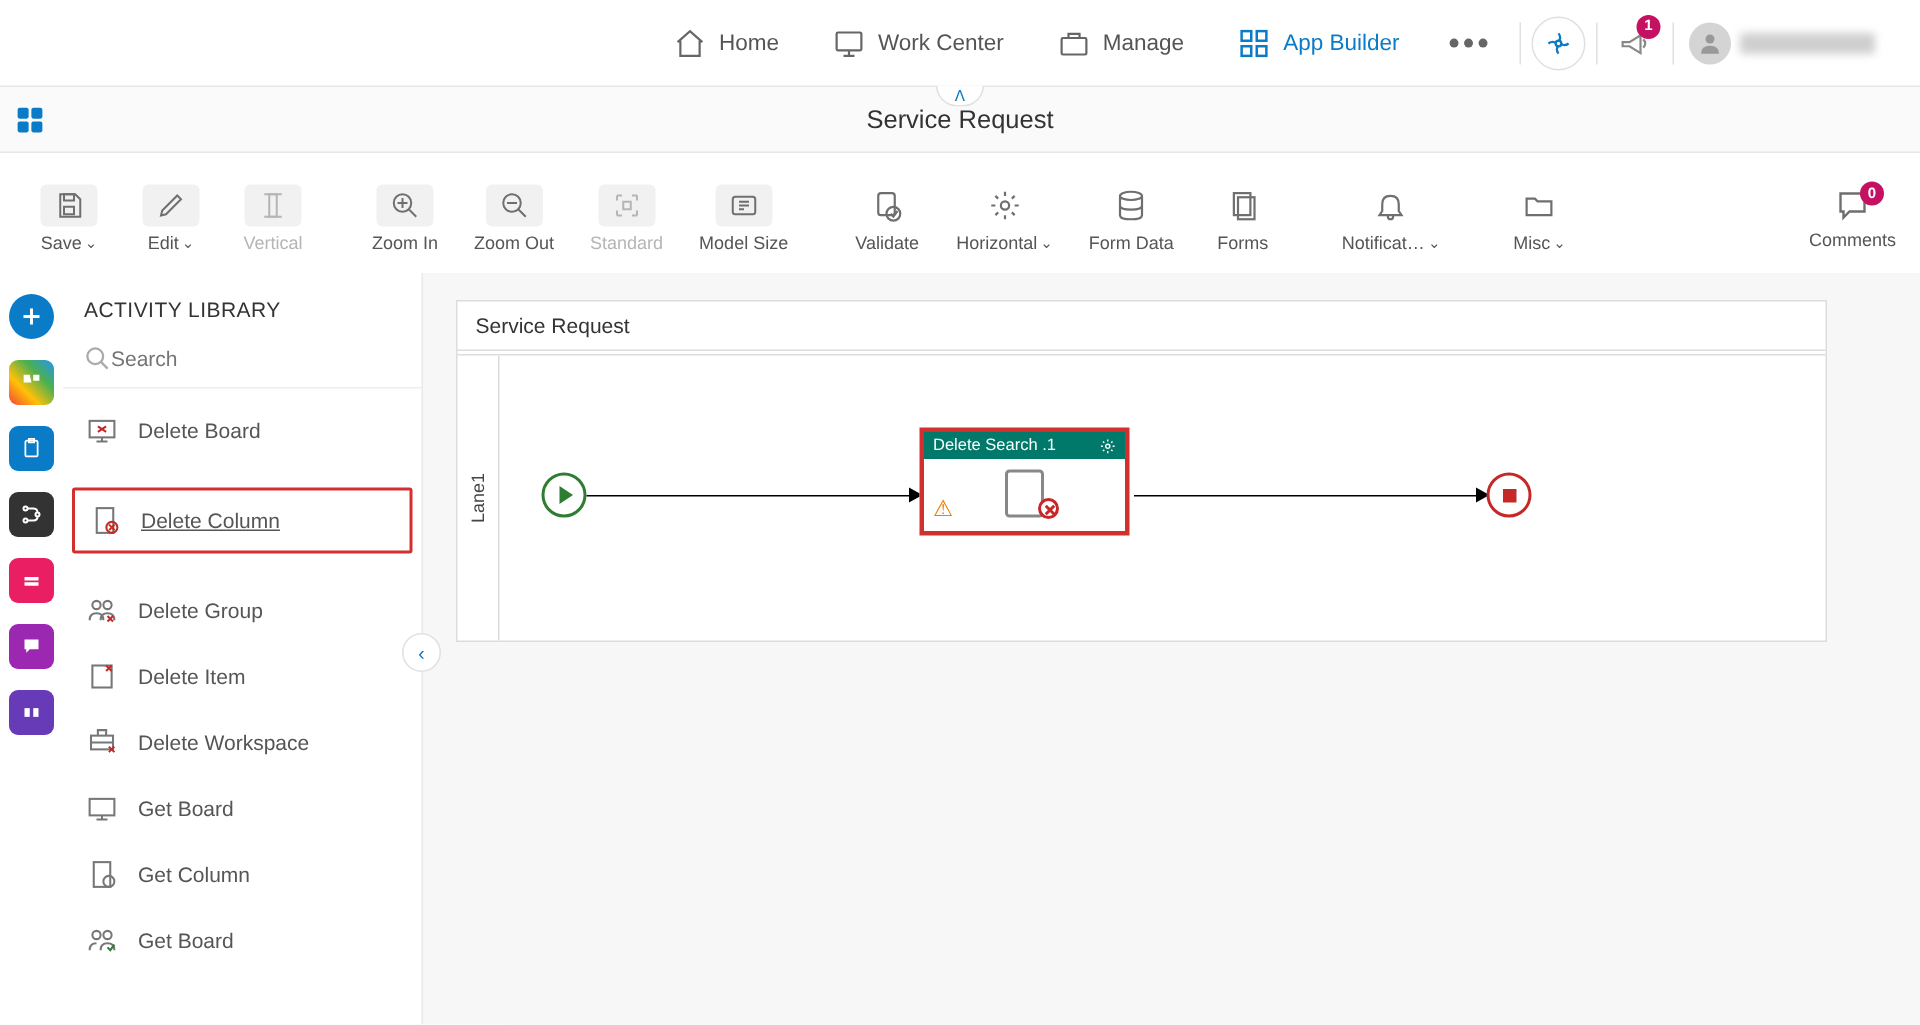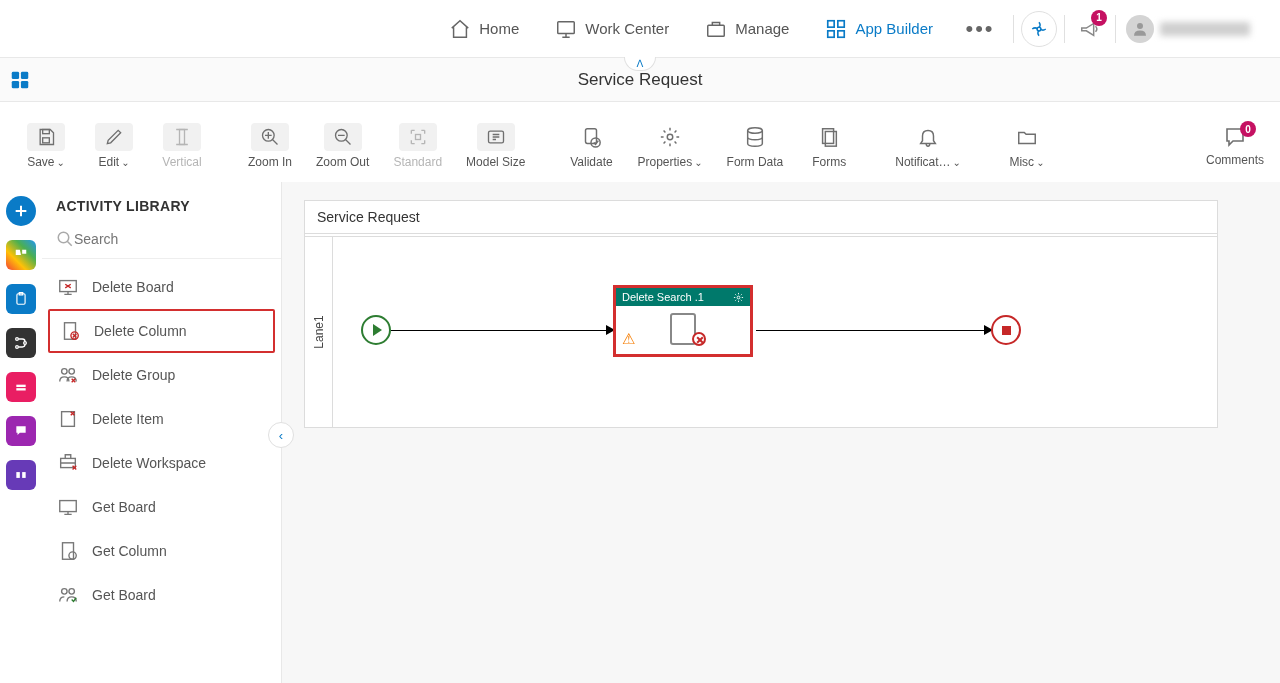--- a/index.html
+++ b/index.html
@@ -47,26 +47,26 @@
 .rail-add { background: #0a7bc7; color: #fff; border-radius: 50%; }
 .rail-blue { background: #0a7bc7; color: #fff; }
 .rail-purple { background: #9c27b0; color: #fff; }
 .rail-purple2 { background: #673ab7; color: #fff; }
 .rail-pink { background: #e91e63; color: #fff; }
 .rail-multi { background: linear-gradient(45deg,#f44336,#ffc107,#4caf50,#2196f3); color: #fff; }
 .rail-dark { background: #333; color:#fff; }
 
 
 .sidebar { width: 240px; border-right: 1px solid #e8e8e8; display: flex; flex-direction: column; position: relative; }
-.sidebar-title { font-size: 14px; font-weight: 700; color: #333; padding: 16px 14px 10px; letter-spacing: 0.3px; }
+.sidebar-title { font-size: 14px; font-weight: 400; color: #333; padding: 16px 14px 10px; letter-spacing: 0.3px; }
 .search-row { display: flex; align-items: center; padding: 6px 14px 10px; border-bottom: 1px solid #eee; }
 .search-row input { border: none; outline: none; font-size: 14px; color: #888; flex: 1; }
 .lib-list { flex: 1; overflow: auto; padding: 6px 0; }
 .lib-item { display: flex; align-items: center; gap: 12px; padding: 10px 14px; font-size: 14px; color: #555; cursor: pointer; }
-.lib-item.selected { border: 2px solid #d32f2f; border-radius: 2px; margin: 0 6px; padding: 8px 8px; }
+.lib-item.selected { border: 2px solid #d32f2f; border-radius: 2px; margin: 16px 6px; padding: 8px 8px; text-decoration: underline; }
 .lib-icon { width: 24px; height: 24px; display: inline-flex; align-items: center; justify-content: center; color: #777; flex-shrink: 0; }
 .collapse-handle { position: absolute; right: -13px; top: 240px; width: 26px; height: 26px; background: #fff; border: 1px solid #e0e0e0; border-radius: 50%; display: flex; align-items: center; justify-content: center; color: #0a7bc7; cursor: pointer; font-size: 13px; z-index: 5; }
 
 
 .canvas-wrap { flex: 1; background: #f7f7f7; padding: 18px 22px; overflow: auto; }
 .canvas { background: #fff; border: 1px solid #dcdcdc; width: 914px; }
 .canvas-header { padding: 8px 12px; border-bottom: 1px solid #dcdcdc; font-size: 14px; color: #333; }
 .canvas-sep { height: 3px; border-bottom: 1px solid #dcdcdc; }
 .lane { display: flex; height: 190px; }
 .lane-label { width: 28px; border-right: 1px solid #dcdcdc; display: flex; align-items: center; justify-content: center; }
@@ -271,21 +271,21 @@
     <div class="tool-label">Validate</div>
   </div>
   <div class="tool">
     <div class="tool-icon-box plain">
       <svg width="22" height="22" viewBox="0 0 24 24" fill="none" stroke="#6f6f6f" stroke-width="1.6">
           <circle cx="12" cy="12" r="3"></circle>
           <path d="M12 2 V5 M12 19 V22 M2 12 H5 M19 12 H22 M5 5 L7 7 M17 17 L19 19 M5 19 L7 17 M17 7 L19 5"></path>
         </svg>
     </div>
     <div class="tool-label">
-        <span>Properties</span>
+        <span>Horizontal</span>
         <span class="chev">⌄</span>
       </div>
   </div>
   <div class="tool">
     <div class="tool-icon-box plain">
       <svg width="22" height="22" viewBox="0 0 24 24" fill="none" stroke="#6f6f6f" stroke-width="1.6">
           <ellipse cx="12" cy="5" rx="8" ry="3"></ellipse>
           <path d="M4 5 V19 Q4 22 12 22 Q20 22 20 19 V5 M4 12 Q4 15 12 15 Q20 15 20 12"></path>
         </svg>
     </div>

